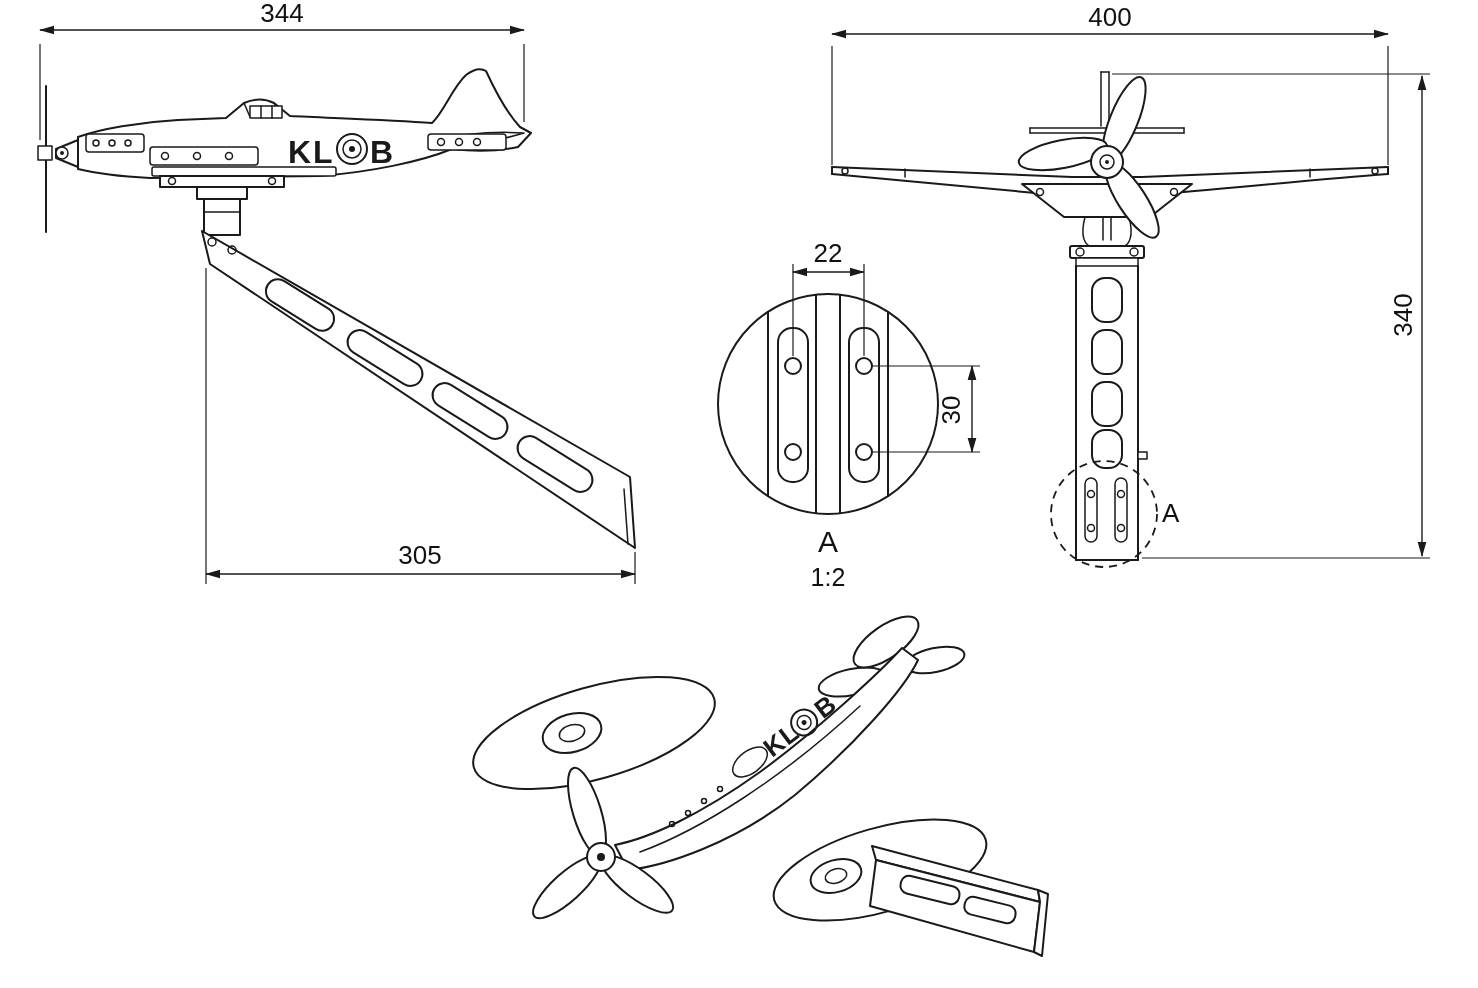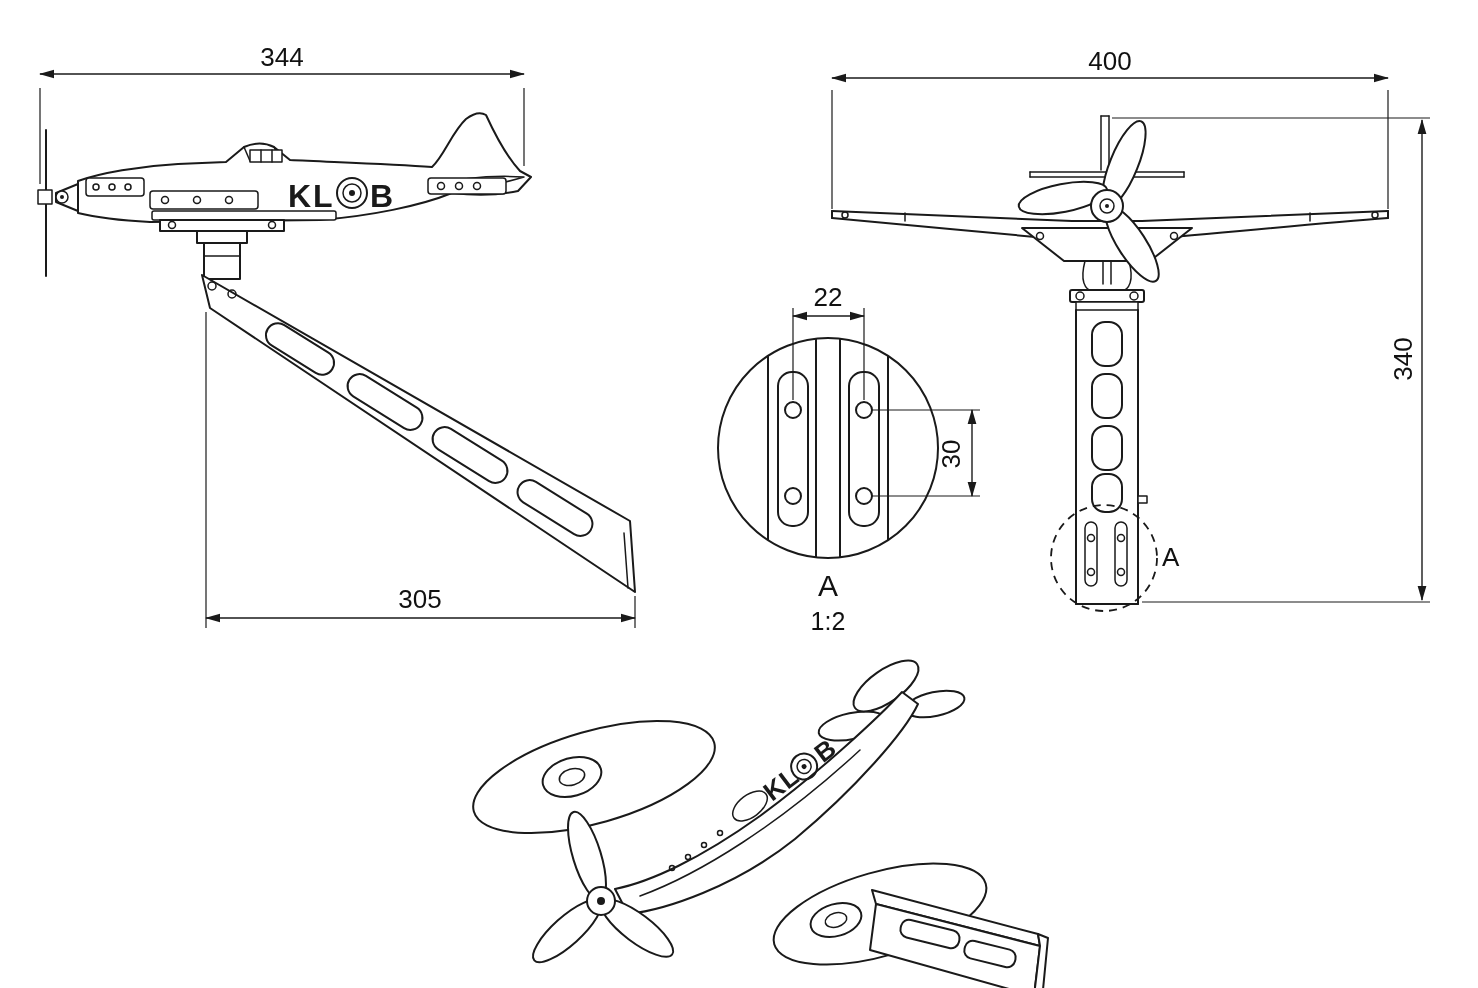--- a/index.html
+++ b/index.html
@@ -1,17 +1,17 @@
 <!DOCTYPE html>
 <html><head>
 <meta charset="utf-8">
 <style>
   html,body{margin:0;padding:0;background:#ffffff;}
   body{width:1478px;height:988px;overflow:hidden;font-family:"Liberation Sans",sans-serif;}
-  .canvas{position:relative;width:1478px;height:740px;background:#ffffff;margin-top:44px;}
+  .canvas{position:relative;width:1478px;height:740px;background:#ffffff;}
   svg{position:absolute;left:0;top:0;}
   .o2{fill:none;stroke:#1a1a1a;stroke-width:2;stroke-linecap:round;stroke-linejoin:round;}
   .o15{fill:none;stroke:#1a1a1a;stroke-width:1.5;stroke-linecap:round;stroke-linejoin:round;}
   .w2{fill:#ffffff;stroke:#1a1a1a;stroke-width:2;stroke-linejoin:round;}
   .w15{fill:#ffffff;stroke:#1a1a1a;stroke-width:1.5;stroke-linejoin:round;}
   .dim{fill:none;stroke:#1a1a1a;stroke-width:1.4;}
   .ext{fill:none;stroke:#1a1a1a;stroke-width:1.2;}
   .dash{fill:none;stroke:#1a1a1a;stroke-width:1.8;stroke-dasharray:8 6;}
   .dot{fill:#1a1a1a;stroke:none;}
   .dimtext{font:26px "Liberation Sans",sans-serif;fill:#111111;}

